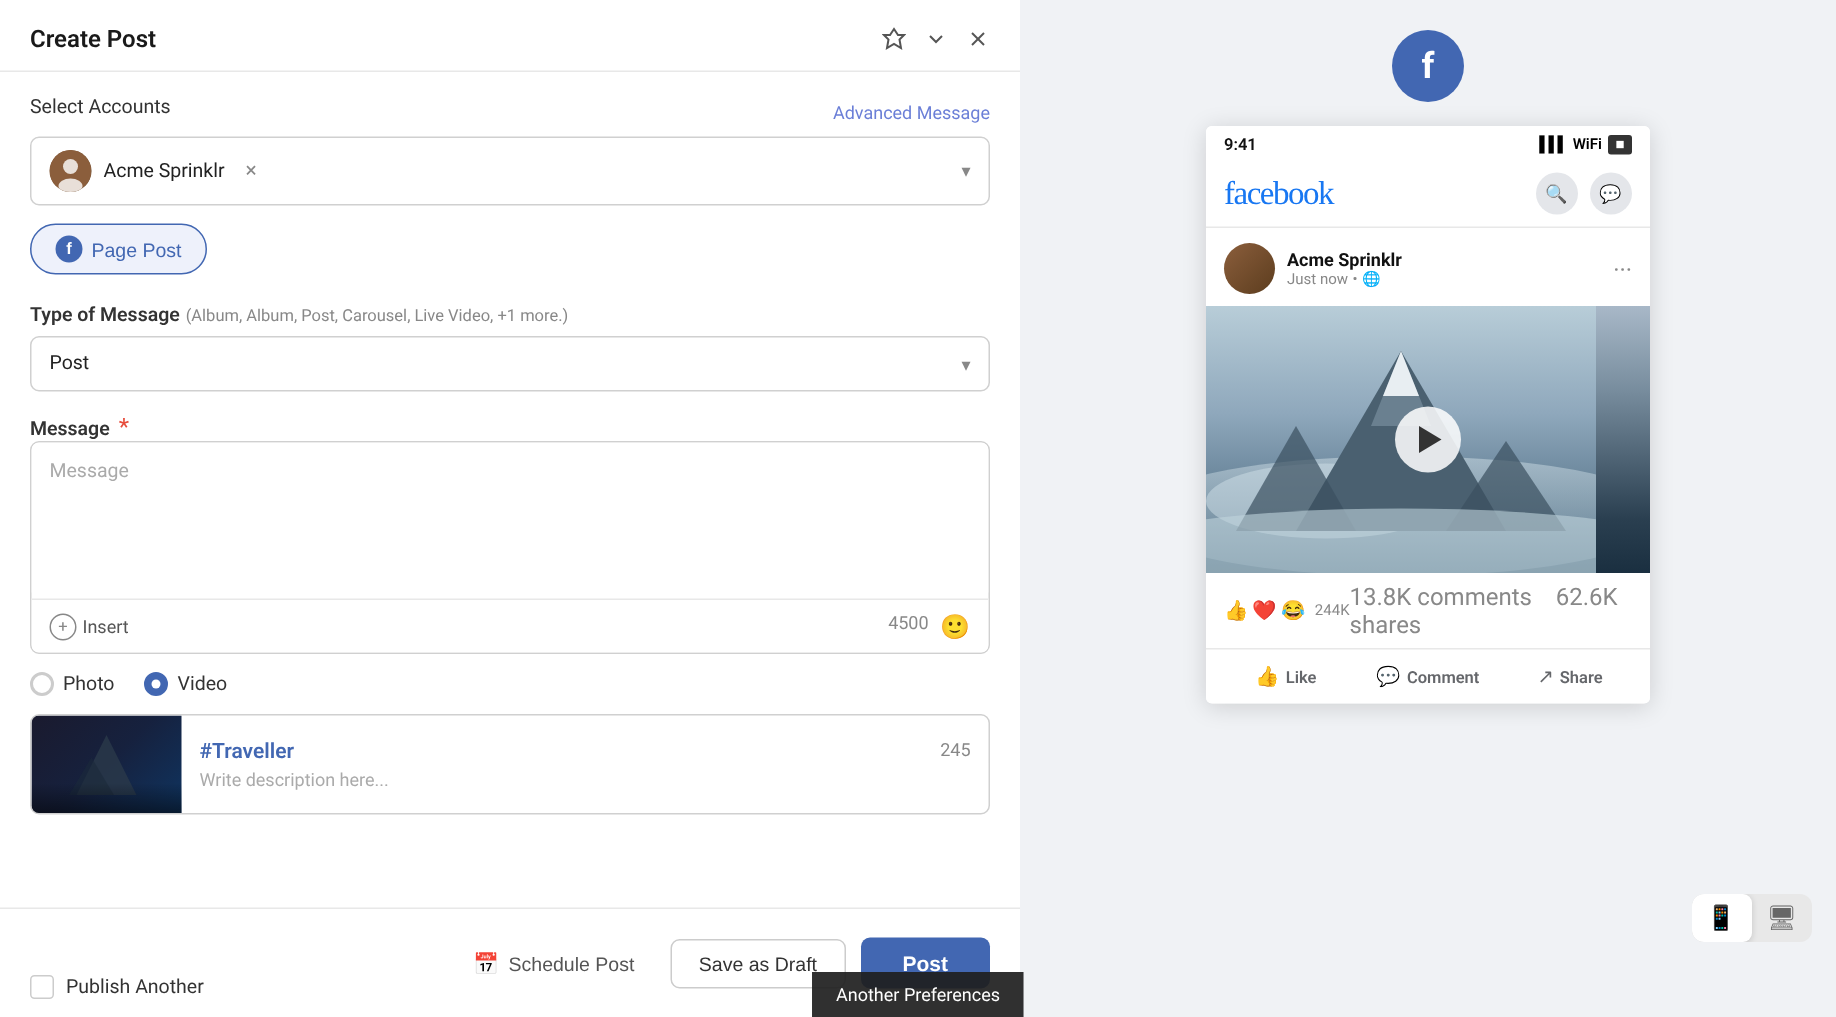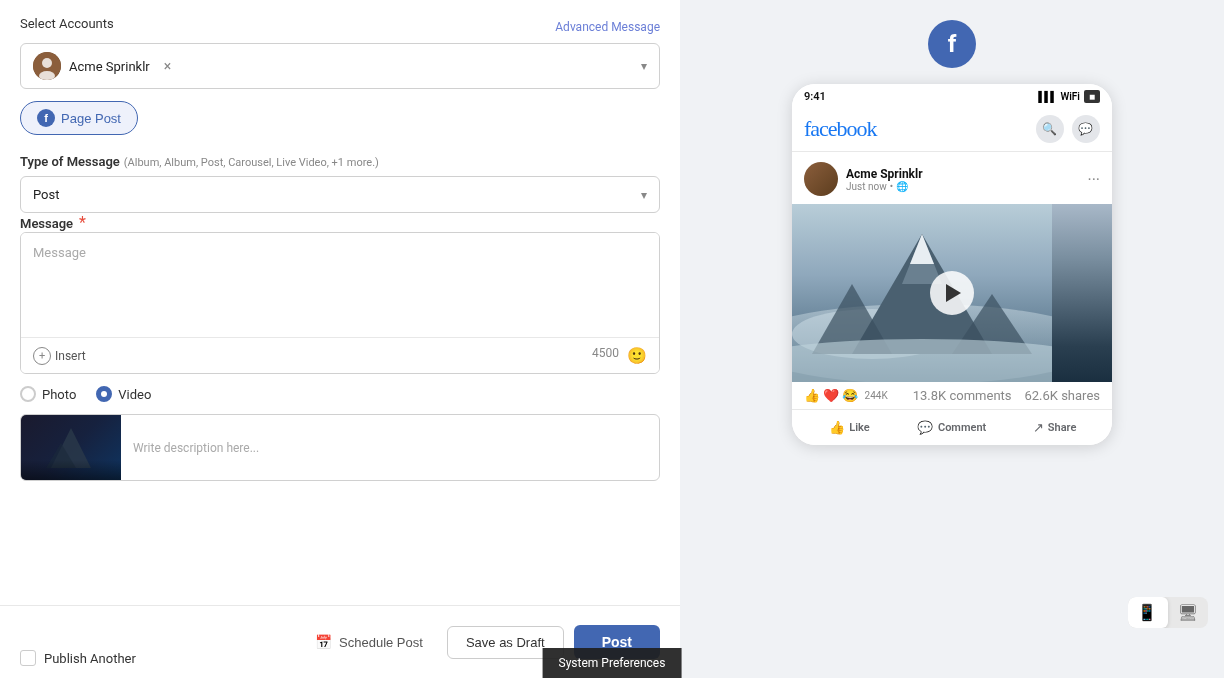--- a/index.html
+++ b/index.html
@@ -170,20 +170,21 @@
       display: flex;
       align-items: center;
       justify-content: center;
       color: white;
       font-size: 11px;
       font-weight: bold;
     }
 
     
     .type-of-message-section {
+      margin-bottom: 14px;
     }
 
     .type-label {
       font-size: 13px;
       font-weight: 600;
       color: #333;
       margin-bottom: 4px;
     }
 
     .type-sublabel {
@@ -496,23 +497,23 @@
       justify-content: center;
       color: white;
       font-size: 24px;
       font-weight: bold;
       margin-bottom: 16px;
     }
 
     
     .phone-mockup {
       background: #fff;
-      border-radius: 23px;
+      border-radius: 4px;
       overflow: hidden;
-      width: 320px;
+      width: 296px;
       box-shadow: 0 2px 16px rgba(0,0,0,0.15);
     }
 
     
     .status-bar {
       background: #fff;
       padding: 6px 12px 4px;
       display: flex;
       justify-content: space-between;
       align-items: center;
@@ -659,21 +660,21 @@
       font-size: 13px;
     }
 
     .stats-count {
       font-size: 10px;
       color: #888;
       margin-left: 3px;
     }
 
     .stats-right {
-      font-size: 13px;
+      font-size: 16px;
       color: #888;
     }
 
     
     .post-actions {
       display: flex;
       padding: 4px 6px;
     }
 
     .post-action-btn {
@@ -733,20 +734,41 @@
       width: auto;
     }
   </style>
 </head>
 <body>
 
 <div class="modal-overlay">
 
   <div class="modal">
 
+    <div class="modal-header">
+      <span class="modal-title">Create Post</span>
+      <div class="modal-header-icons">
+        <span class="header-icon">
+          <svg width="16" height="16" viewBox="0 0 24 24" fill="none" stroke="currentColor" stroke-width="2">
+            <path d="M12 2L8 8H2l4.5 4.5L5 21l7-4 7 4-1.5-8.5L22 8h-6z"></path>
+          </svg>
+        </span>
+        <span class="header-icon">
+          <svg width="16" height="16" viewBox="0 0 24 24" fill="none" stroke="currentColor" stroke-width="2">
+            <polyline points="6 9 12 15 18 9"></polyline>
+          </svg>
+        </span>
+        <span class="header-icon">
+          <svg width="16" height="16" viewBox="0 0 24 24" fill="none" stroke="currentColor" stroke-width="2">
+            <line x1="18" y1="6" x2="6" y2="18"></line>
+            <line x1="6" y1="6" x2="18" y2="18"></line>
+          </svg>
+        </span>
+      </div>
+    </div>
 
     <div class="modal-body">
 
       <div class="section-header">
         <span class="section-label">Select Accounts</span>
         <span class="advanced-search-link">Advanced Message</span>
       </div>
 
       <div class="account-selector">
         <div class="account-chip">
@@ -813,20 +835,24 @@
       </div>
 
       <div class="video-card">
         <div class="video-thumbnail">
           <svg width="60" height="50" viewBox="0 0 60 50">
             <polygon points="30,5 10,45 50,45" fill="#2a3a4a" opacity="0.8"></polygon>
             <polygon points="20,20 5,45 35,45" fill="#1a2a3a" opacity="0.6"></polygon>
           </svg>
         </div>
         <div class="video-card-body">
+          <div class="video-card-header">
+            <span class="video-hashtag">#Traveller</span>
+            <span class="video-card-count">245</span>
+          </div>
           <span class="video-desc-placeholder">Write description here...</span>
         </div>
       </div>
 
     </div>
 
     <div class="modal-footer">
       <div class="publish-another-check">
         <div class="checkbox"></div>
         <span class="publish-another-label">Publish Another</span>
@@ -951,14 +977,14 @@
       <button class="device-btn">
         <span>🖥</span>
       </button>
     </div>
 
   </div>
 
 </div>
 
 <div class="system-prefs-tooltip">
-  <span>System Preferences</span>
+  <span>Another Preferences</span>
 </div>
 
 </body></html>

